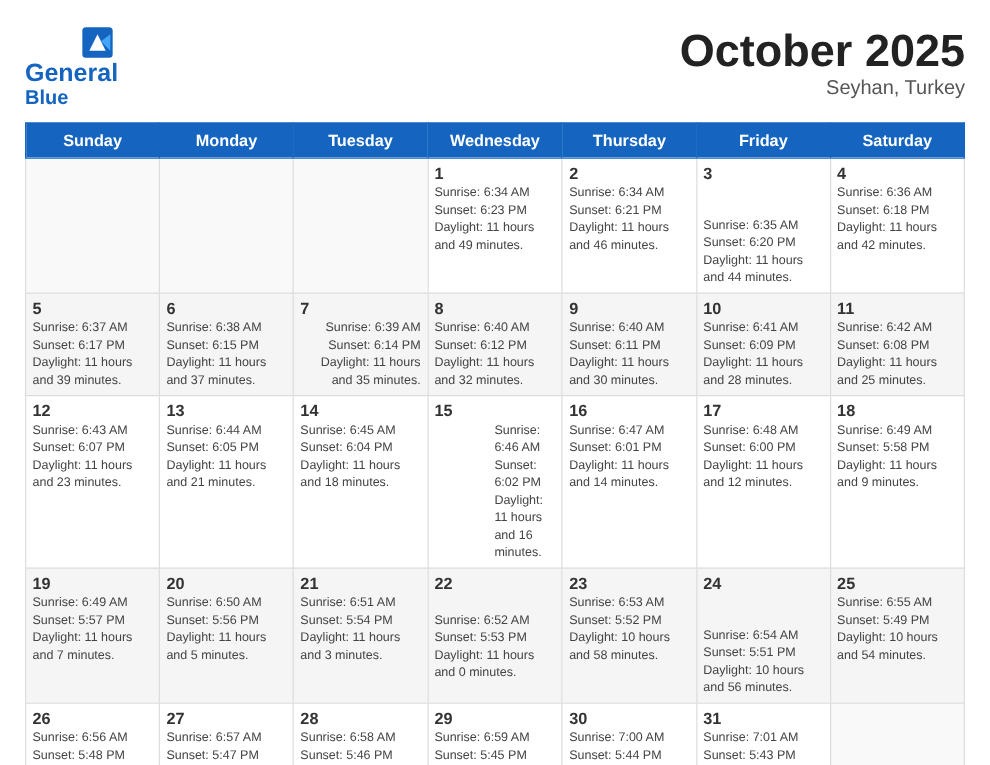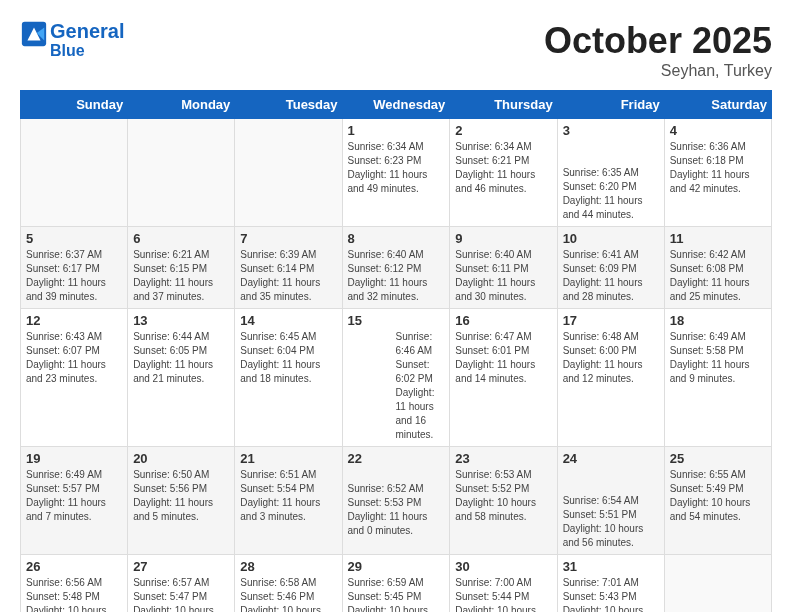--- a/index.html
+++ b/index.html
@@ -11,21 +11,22 @@
       padding: 20px;
     }
     .header {
       display: flex;
       justify-content: space-between;
       align-items: flex-start;
       margin-bottom: 10px;
     }
     .logo {
       display: flex;
-      align-items: flex-start;
+      align-items: flex-end;
+      flex-direction: column;
     }
     .logo-icon {
       width: 28px;
       height: 28px;
       margin-right: 2px;
     }
     .title-section {
       text-align: right;
     }
     .month-title {
@@ -41,21 +42,21 @@
       width: 100%;
       border-collapse: collapse;
       border: 1px solid #ccc;
     }
     .calendar th {
       background: #1565c0;
       color: #fff;
       font-size: 13px;
       font-weight: bold;
       padding: 6px 4px;
-      text-align: right;
+      text-align: center;
       border: 1px solid #1565c0;
     }
     .calendar td {
       vertical-align: top;
       padding: 4px 5px;
       border: 1px solid #ddd;
       font-size: 10.5px;
       color: #333;
       width: 108px;
       min-height: 80px;
@@ -151,28 +152,28 @@
       <tr>
         <td>
           <span class="day-number">5</span>
           <div class="day-info" style="white-space: pre-line;">Sunrise: 6:37 AM
 Sunset: 6:17 PM
 Daylight: 11 hours
 and 39 minutes.</div>
         </td>
         <td>
           <span class="day-number">6</span>
-          <div class="day-info" style="white-space: pre-line;">Sunrise: 6:21 AM
+          <div class="day-info" style="white-space: pre-line;">Sunrise: 6:38 AM
 Sunset: 6:15 PM
 Daylight: 11 hours
 and 37 minutes.</div>
         </td>
         <td>
           <span class="day-number">7</span>
-          <div class="day-info" style="white-space: pre-line;">Sunrise: 6:39 AM
+          <div class="day-info" style="white-space: pre-line; text-align: right;">Sunrise: 6:39 AM
 Sunset: 6:14 PM
 Daylight: 11 hours
 and 35 minutes.</div>
         </td>
         <td>
           <span class="day-number">8</span>
           <div class="day-info" style="white-space: pre-line;">Sunrise: 6:40 AM
 Sunset: 6:12 PM
 Daylight: 11 hours
 and 32 minutes.</div>

